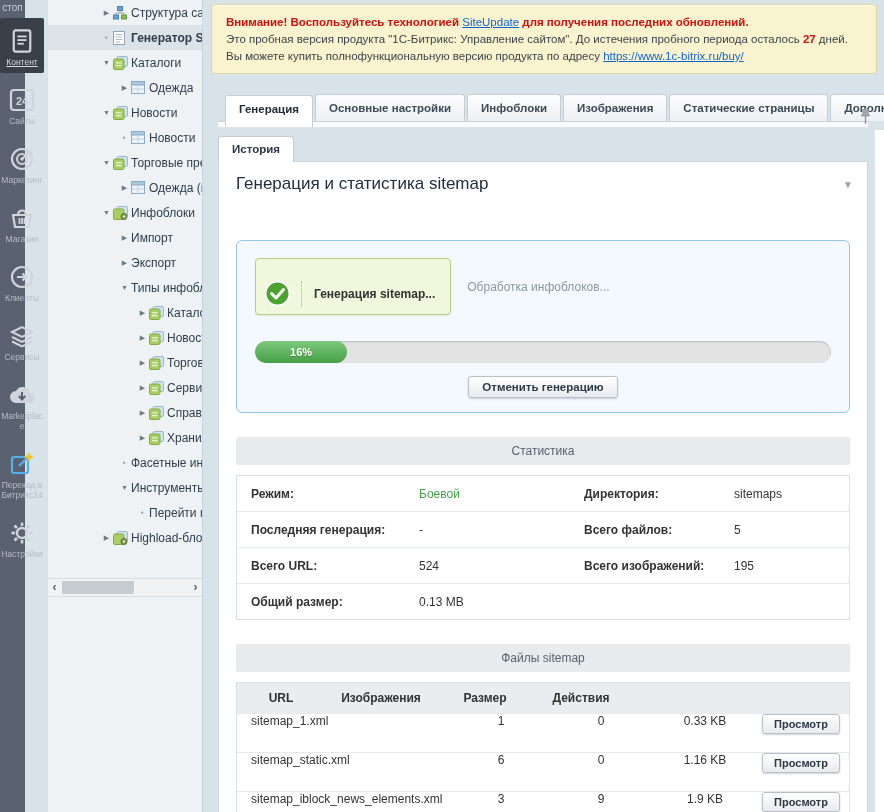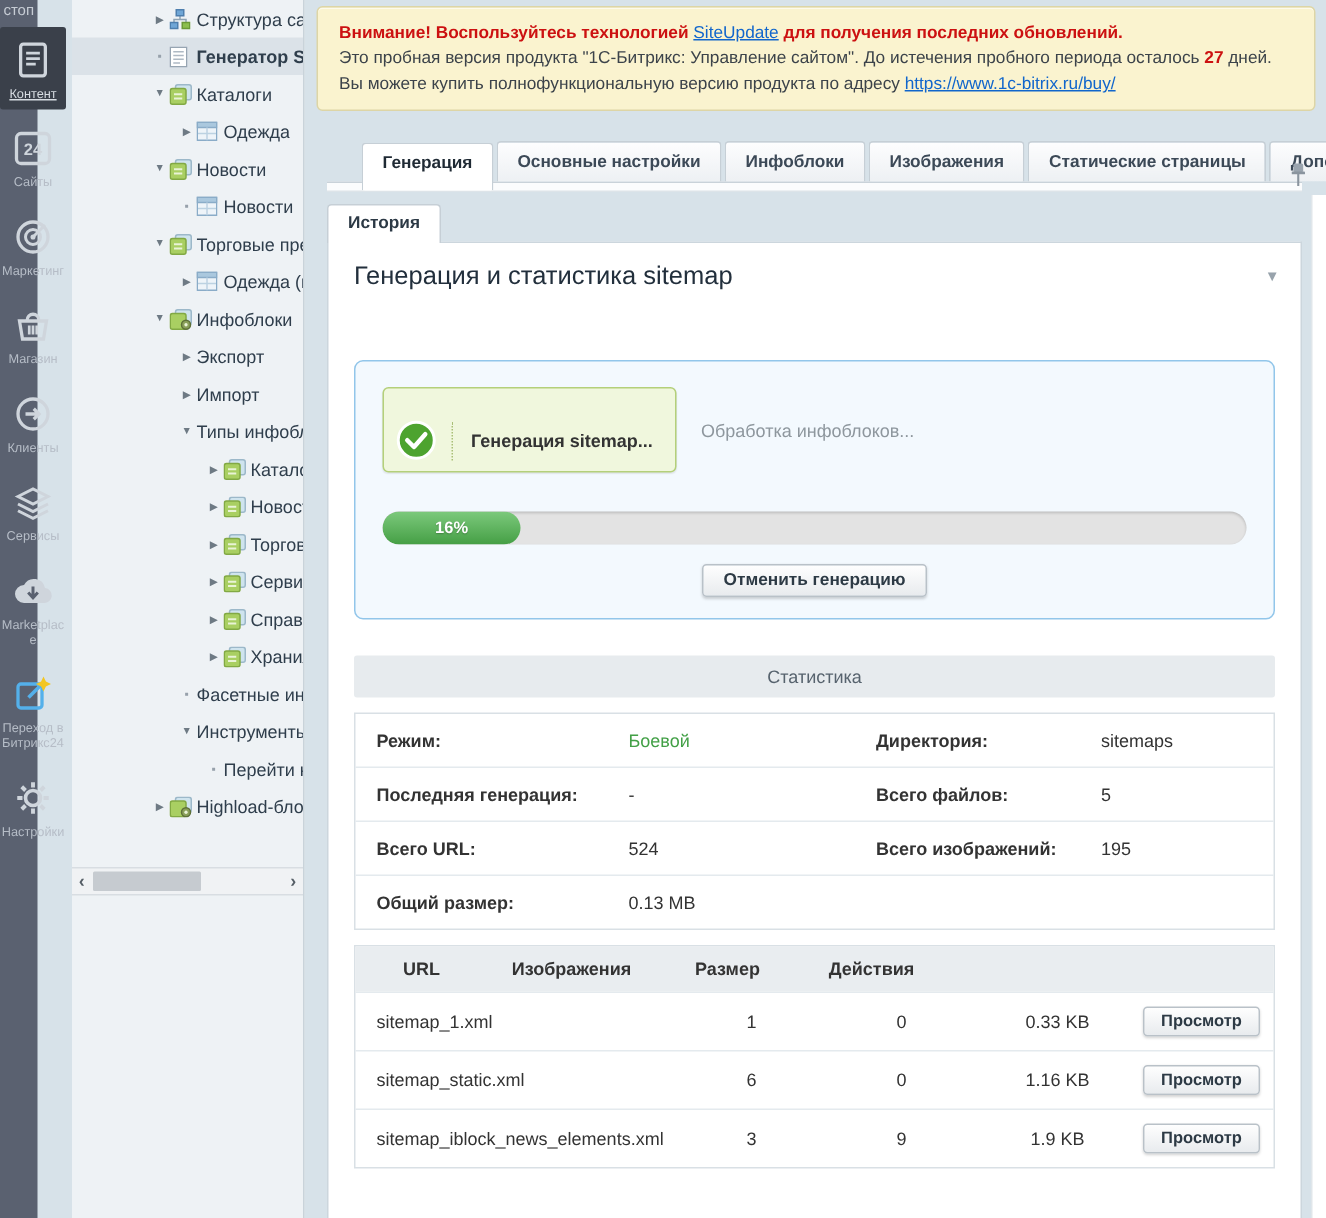--- a/index.html
+++ b/index.html
@@ -33,21 +33,21 @@
   .hspacer{flex:1;}
 
   
   #content{position:absolute;left:203px;top:0;width:681px;height:812px;}
   .warning{margin:4px 7px 0 8px;background:#faf3cf;border:1px solid #ddd5a6;border-radius:4px;
     padding:9px 14px 8px;font-size:11.5px;line-height:17px;color:#3c434a;box-shadow:0 1px 0 rgba(255,255,255,.6) inset;}
   .red{color:#cc1111;}
   .bold{font-weight:bold;}
   .wlink{color:#1166cc;text-decoration:underline;cursor:pointer;}
 
-  .tabs1{display:flex;gap:2px;padding-left:38px;margin-top:20px;position:relative;z-index:2;align-items:flex-end;}
+  .tabs1{display:flex;gap:2px;padding-left:22px;margin-top:20px;position:relative;z-index:2;align-items:flex-end;}
   .tab{background:linear-gradient(#fdfdfe,#edf0f3);border:1px solid #c6cfd6;border-bottom:none;
     border-radius:3px 3px 0 0;padding:7px 13px;font-size:11.5px;font-weight:bold;color:#3c4957;cursor:pointer;white-space:nowrap;}
   .tab.active{background:#fff;padding-bottom:12px;margin-bottom:-6px;color:#1f2a34;}
   .strip{height:5px;background:#fbfcfd;border-top:1px solid #c9d2d9;border-bottom:1px solid #dde4e9;
     margin:0 16px 0 15px;position:relative;z-index:1;}
   .pin{position:absolute;top:108px;right:14px;cursor:pointer;z-index:3;}
   .tabs2{display:flex;gap:2px;padding-left:15px;margin-top:8px;position:relative;z-index:2;}
   .tab2{background:#fff;border:1px solid #c6cfd6;border-bottom:none;border-radius:3px 3px 0 0;
     padding:6px 13px 7px;font-size:11.5px;font-weight:bold;color:#2c3945;cursor:pointer;margin-bottom:-1px;}
 
@@ -81,21 +81,21 @@
     color:#57636e;font-size:12px;border-radius:2px;}
   .stats-table{margin-top:10px;border:1px solid #d9e0e5;background:#fff;}
   .srow{display:grid;grid-template-columns:168px 165px 150px 1fr;min-height:35px;align-items:center;
     border-top:1px solid #e4eaee;padding-left:14px;font-size:12px;color:#333;}
   .srow:first-child{border-top:none;}
   .slabel{font-weight:bold;}
   .green{color:#43a047;}
 
   .files-table{margin-top:10px;border:1px solid #d9e0e5;background:#fff;}
   .fhead{display:flex;background:#e9edf0;height:30px;align-items:center;font-weight:bold;font-size:12px;color:#333;}
-  .frow{display:flex;align-items:center;min-height:38px;border-top:1px solid #e4eaee;font-size:12px;color:#333;}
+  .frow{display:flex;min-height:38px;border-top:1px solid #e4eaee;font-size:12px;color:#333;}
   .c-name{flex:1;padding-left:14px;}
   .fhead .c-name{text-align:center;padding-left:0;}
   .c-url{width:88px;text-align:center;}
   .c-img{width:112px;text-align:center;}
   .c-size{width:96px;text-align:center;}
   .c-act{width:96px;text-align:center;}
   .btn.small{padding:3px 11px;font-size:11px;}
 
   .vstrip{position:absolute;left:874px;top:130px;width:10px;height:682px;background:#fff;
     border-left:1px solid #e0e6ea;z-index:6;cursor:pointer;}
@@ -298,25 +298,25 @@
               <rect x="4" y="0.5" width="10.5" height="10" rx="1.5" fill="#cfe4ee" stroke="#9cb8c9"></rect>
               <rect x="0.5" y="3" width="10.5" height="10.5" rx="1.5" fill="#a9cf62" stroke="#82a944"></rect>
               <circle cx="11" cy="10.5" r="3" fill="#8aa05a" stroke="#5d7038"></circle>
               <circle cx="11" cy="10.5" r="1.1" fill="#e9f3d6"></circle>
             </svg>
           </span>
           <span class="tlabel">Инфоблоки</span>
         </div>
         <div class="tree-row" style="padding-left: 70px;">
           <span class="texp">▶</span>
+          <span class="tlabel">Импорт</span>
+        </div>
+        <div class="tree-row" style="padding-left: 70px;">
+          <span class="texp">▶</span>
           <span class="tlabel">Экспорт</span>
-        </div>
-        <div class="tree-row" style="padding-left: 70px;">
-          <span class="texp">▶</span>
-          <span class="tlabel">Импорт</span>
         </div>
         <div class="tree-row" style="padding-left: 70px;">
           <span class="texp">▼</span>
           <span class="tlabel">Типы инфоблоков</span>
         </div>
         <div class="tree-row" style="padding-left: 88px;">
           <span class="texp">▶</span>
           <span class="tico">
             <svg width="15" height="14" viewBox="0 0 15 14">
               <rect x="4" y="0.5" width="10.5" height="10" rx="1.5" fill="#cfe4ee" stroke="#9cb8c9"></rect>
@@ -499,20 +499,21 @@
               <span class="sval">195</span>
             </div>
             <div class="srow">
               <span class="slabel">Общий размер:</span>
               <span class="sval">0.13 MB</span>
               <span class="slabel"></span>
               <span class="sval"></span>
             </div>
           </div>
 
+        <div class="sec-head">Файлы sitemap</div>
         <div class="files-table" id="files-table">
             <div class="fhead">
               <span class="c-url">URL</span>
               <span class="c-img">Изображения</span>
               <span class="c-size">Размер</span>
               <span class="c-act">Действия</span>
             </div>
             <div class="frow">
               <span class="c-name">sitemap_1.xml</span>
               <span class="c-url">1</span>

